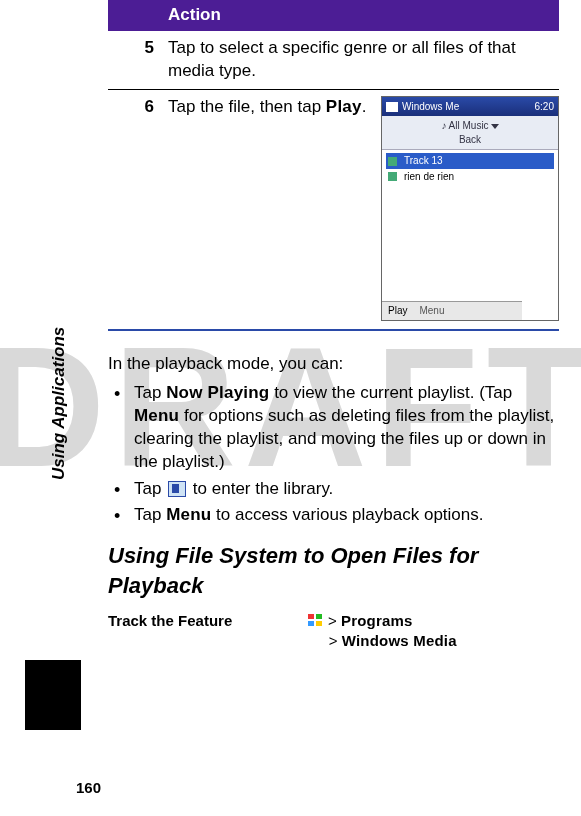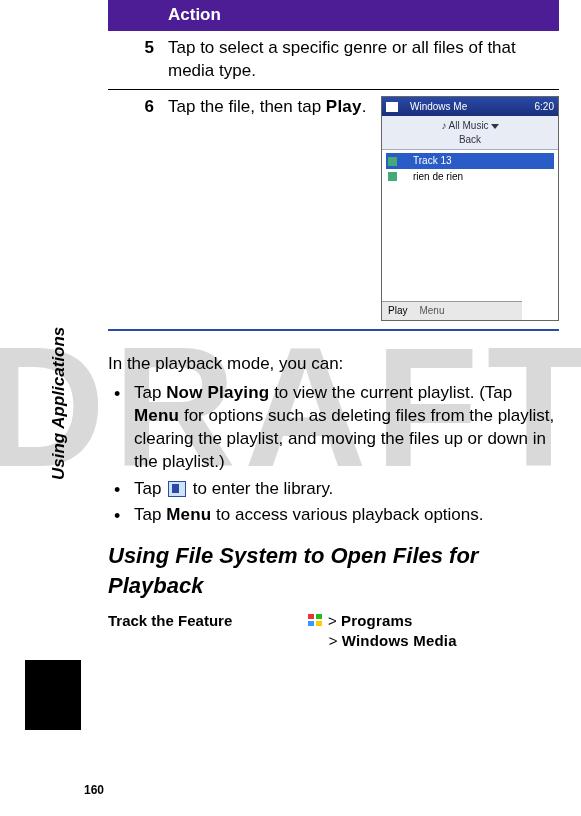--- a/index.html
+++ b/index.html
@@ -58,29 +58,29 @@
   .mock-screen {
     width: 178px; height: 225px;
     border: 1px solid #666;
     background:#fff;
     margin-left:8px;
     flex-shrink:0;
     font-size:10px;
   }
   .ms-title {
     background: linear-gradient(#2a4aa8,#1a2f7a);
-    color:#fff; padding:3px 4px; display:flex; align-items:center; gap:12px;
+    color:#fff; padding:3px 4px; display:flex; align-items:center; gap:4px;
   }
   .ms-flag { width:12px;height:10px;background:#fff;display:inline-block;}
   .ms-tool {
     background:#e8ecf4; border-bottom:1px solid #aab; padding:3px 4px;
     display:flex; justify-content:space-between; align-items:center; color:#334;flex-direction:column;
   }
   .ms-list { padding:3px 4px; }
-  .ms-item { padding:1px 2px; display:flex; gap:16px; align-items:center;}
+  .ms-item { padding:1px 2px; display:flex; gap:7px; align-items:center;}
   .ms-item.sel { background:#2a5cc8; color:#fff; }
   .ms-note { width:9px;height:9px;background:#4a7; display:inline-block;}
   .ms-foot { position:absolute; bottom:0; width:140px; background:#e8e8e8; border-top:1px solid #999; font-size:10px;}
   .ms-wrap{position:relative; height:100%;}
   .ms-foot span{display:inline-block;padding:2px 6px;color:#555;}
   .ms-foot span.on{color:#000;}
   .tri{display:inline-block;width:0;height:0;border-left:4px solid transparent;border-right:4px solid transparent;border-top:5px solid #334;margin-left:2px;}
   .body-para { font-size: 17px; margin: 10px 0 6px 0; }
   ul.bullets { list-style: none; padding:0; margin: 6px 0 10px 0;}
   ul.bullets > li { position:relative; padding-left: 26px; margin: 4px 0; font-size:17px;}
@@ -105,21 +105,21 @@
   .wf4{background:#fc0;left:8px;top:7px;}
   .sidebar-text {
     position:absolute; left:48px; top:480px;
     transform: rotate(-90deg); transform-origin: left top;
     font-style: italic; font-weight: bold; font-size:17px;
   }
   .sidebar-bar {
     position:absolute; left:25px; top:660px; width:56px; height:70px; background:#000;
   }
   .page-num {
-    position:absolute; left:84px; bottom:18px; font-weight:bold; font-size:12px;
+    position:absolute; left:76px; bottom:18px; font-weight:bold; font-size:15px;
   }
   .rule-end { border-bottom: 2px solid #2a4aa8; margin-top:2px;}
 </style>
 </head>
 <body>
 
 <div class="watermark">DRAFT</div>
 
 <div class="sidebar-text">Using Applications</div>
 <div class="sidebar-bar"></div>

